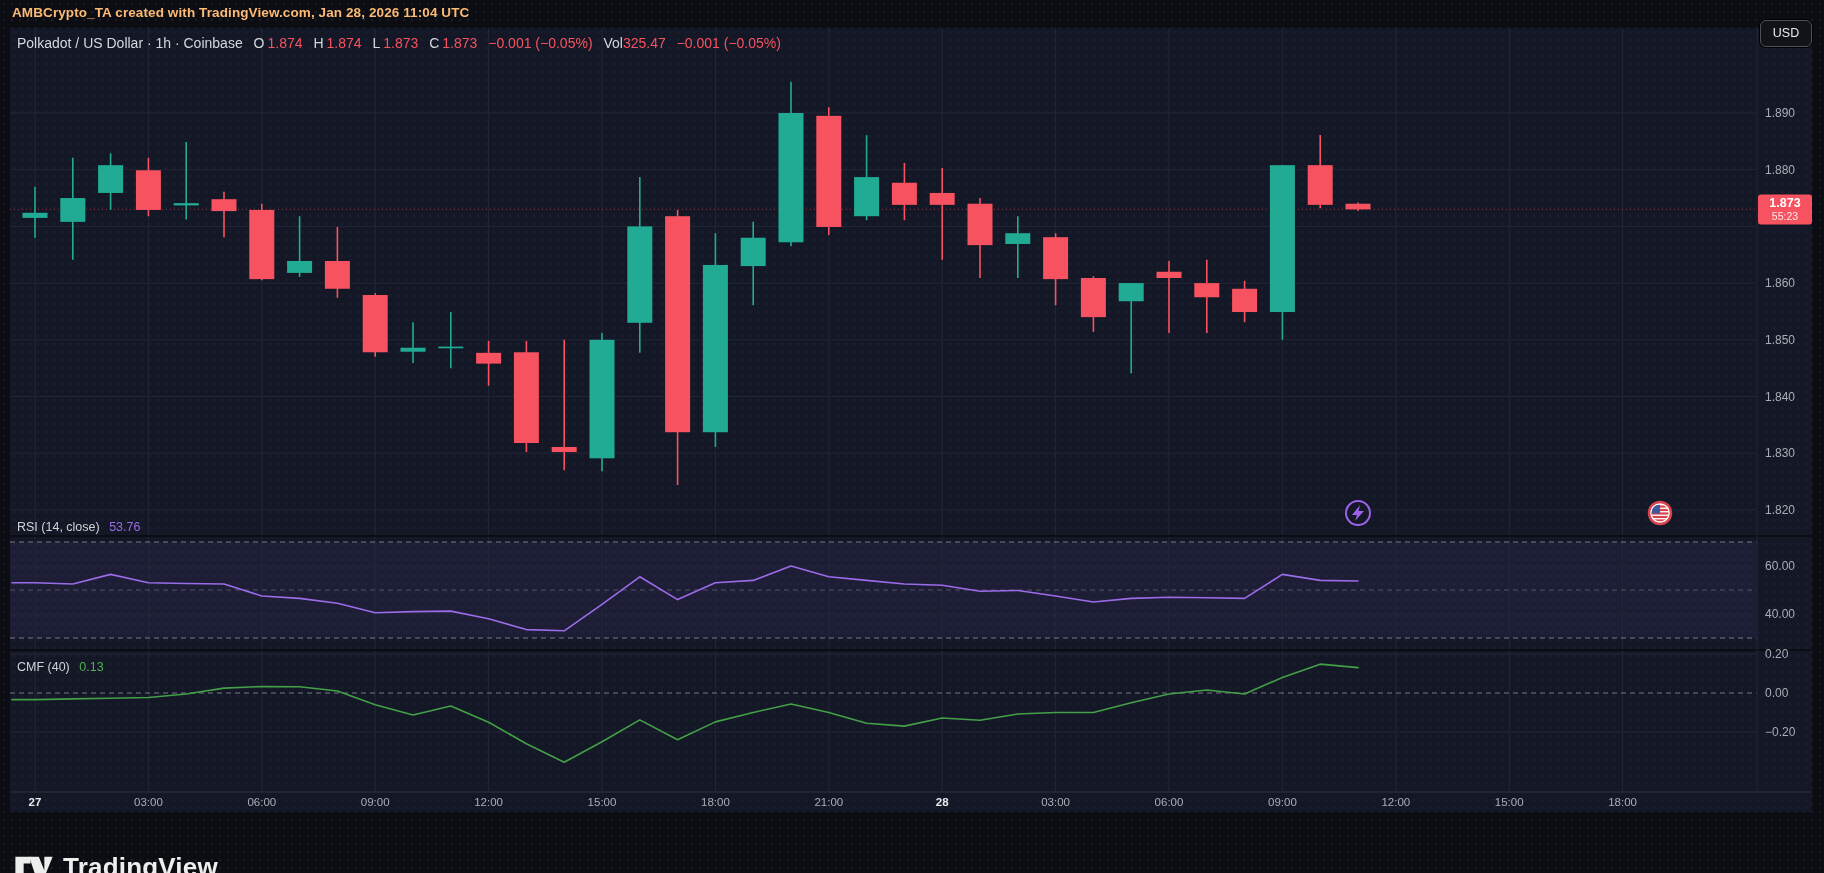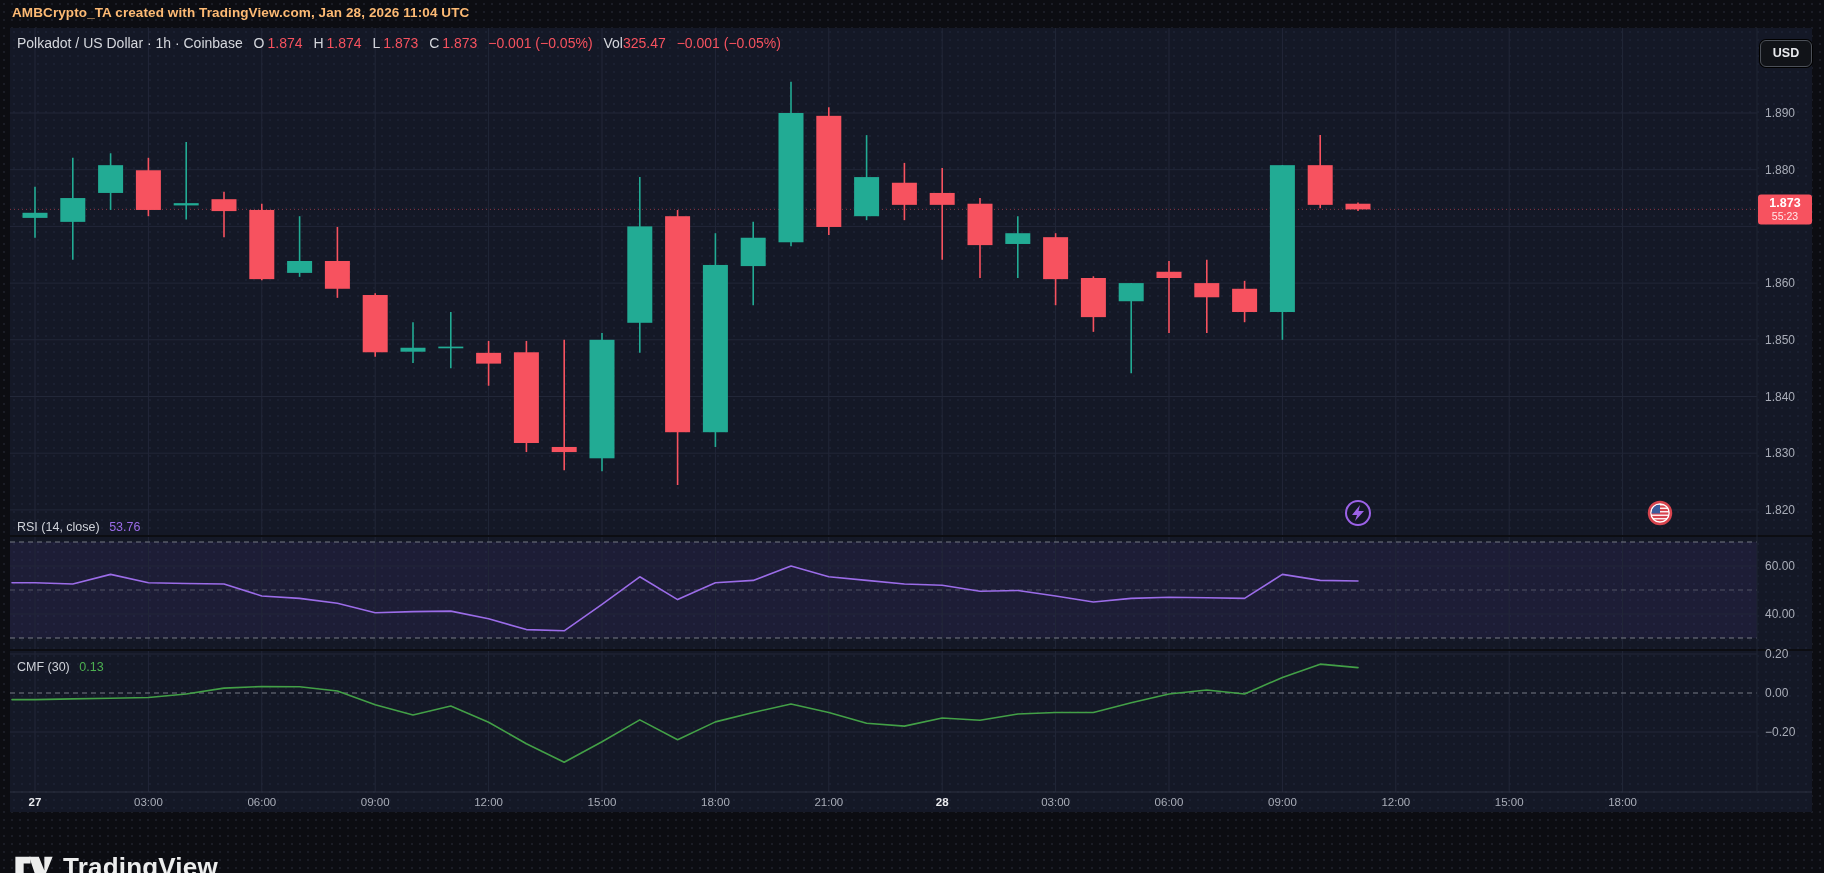--- a/index.html
+++ b/index.html
@@ -24,23 +24,23 @@
   svg.plot{position:absolute;left:0;top:0;}
   .legend{
     position:absolute;left:17px;top:35px;font-size:14px;color:#d5d7dd;
     white-space:nowrap;z-index:5;
   }
   .legend .val{color:#f7525f;}
   .legend .lbl{color:#d5d7dd;}
   .legend span{margin-right:3px;}
   .legend .gap{margin-right:7px;}
   .currency-btn{
-    position:absolute;right:12px;top:40px;width:50px;height:25px;z-index:6;
+    position:absolute;right:12px;top:20px;width:50px;height:25px;z-index:6;
     background:#111318;border:1px solid #4c5058;border-radius:6px;
-    color:#e8e9ed;font-weight:bold;font-size:12.5px;text-align:center;line-height:24px;
+    color:#e8e9ed;font-weight:normal;font-size:12.5px;text-align:center;line-height:24px;
     box-shadow:0 0 0 1px #000;
   }
   .pane-title{position:absolute;font-size:12.5px;color:#cfd2d9;white-space:nowrap;z-index:5;}
   .pane-title .ind-val{margin-left:6px;}
   #rsi-title{left:17px;top:520px;}
   #rsi-title .ind-val{color:#9b6ce8;}
   #cmf-title{left:17px;top:660px;}
   #cmf-title .ind-val{color:#4caf50;}
   .tv-logo{position:absolute;left:14px;top:822px;display:flex;align-items:center;z-index:5;margin-top:28px;}
   .tv-logo .mark{width:40px;height:34px;margin-right:9px;}
@@ -307,21 +307,21 @@
   <span class="val">−0.001 (−0.05%)</span>
 </div>
 
 <div class="currency-btn">USD</div>
 
 <div class="pane-title" id="rsi-title">
   <span>RSI (14, close)</span>
   <span class="ind-val">53.76</span>
 </div>
 <div class="pane-title" id="cmf-title">
-  <span>CMF (30)</span>
+  <span>CMF (40)</span>
   <span class="ind-val">0.13</span>
 </div>
 
 <div class="tv-logo">
   <svg class="mark" viewBox="0 0 58 34">
     <polygon fill="#eceded" points="2,2 24,2 24,12 14,12 14,32 2,32"></polygon>
     <polygon fill="#eceded" points="22,2 36,2 44,22 44,2 56,2 44,32 32,32"></polygon>
   </svg>
   <span class="logo-text">TradingView</span>
 </div>

